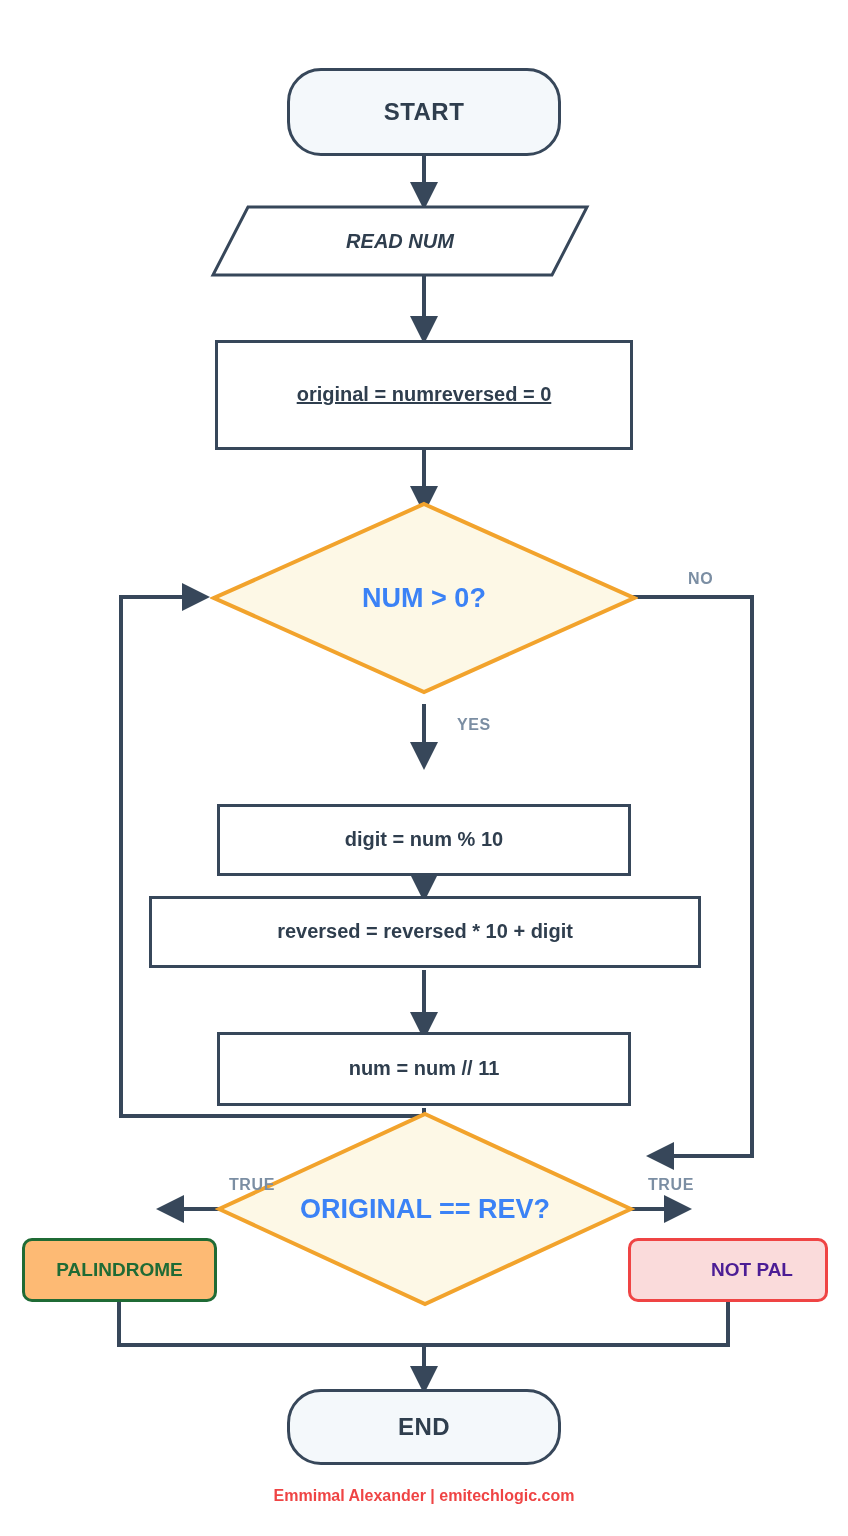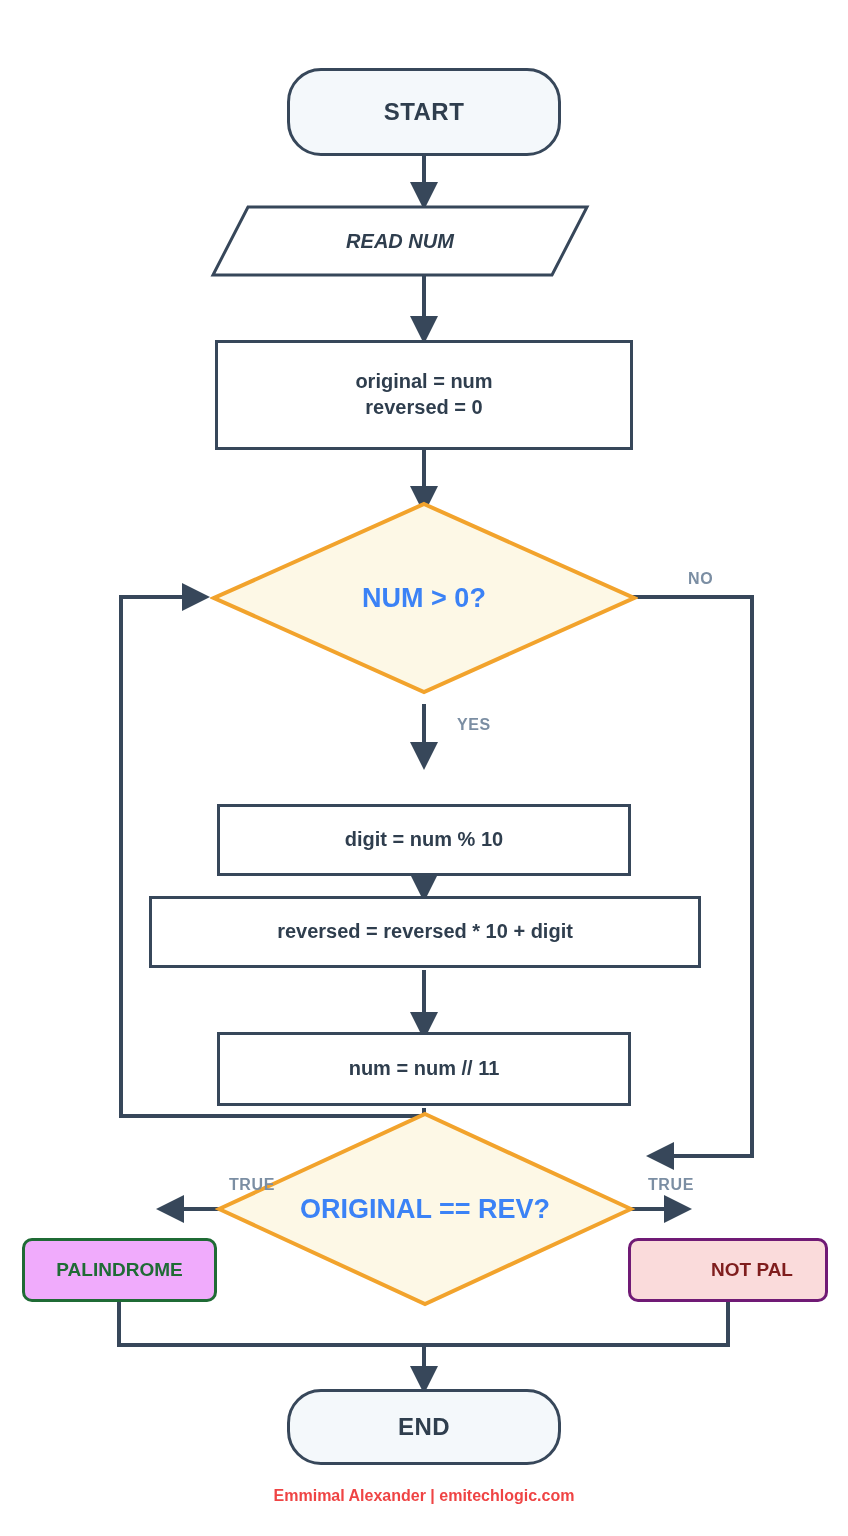--- a/index.html
+++ b/index.html
@@ -78,28 +78,28 @@
     box-sizing: border-box;
     display: flex;
     align-items: center;
     justify-content: center;
     border-radius: 10px;
     font-size: 19px;
     font-weight: bold;
     z-index: 2;
   }
   .pill-true {
-    background: #f0abfc;
+    background: #fdba74;
     border: 3px solid #1f6b35;
     color: #1f6b35;
   }
   .pill-false {
     background: #fadbdb;
-    border: 3px solid #701a75;
-    color: #7f1d1d;
+    border: 3px solid #ef4444;
+    color: #4c1d95;
     padding-left: 48px;
   }
   .edge-label {
     position: absolute;
     font-size: 16px;
     font-weight: bold;
     color: #7b8ea3;
     letter-spacing: 0.6px;
     z-index: 3;
   }
@@ -157,21 +157,21 @@
   <span>START</span>
 </div>
 
 <div class="io-wrap" style="left:210px; top:204px; width:380px; height:74px;">
   <svg width="380" height="74" viewBox="0 0 380 74" xmlns="http://www.w3.org/2000/svg">
     <polygon points="38,3 377,3 342,71 3,71" fill="#ffffff" stroke="#37475a" stroke-width="3"></polygon>
   </svg>
   <div class="io-text">READ NUM</div>
 </div>
 
-<div class="node process" style="left:215px; top:340px; width:418px; height:110px; flex-direction:column;">
+<div class="node process" style="left:215px; top:340px; width:418px; height:110px; flex-direction:row;text-decoration:underline;">
   <span>original = num</span>
   <span>reversed = 0</span>
 </div>
 
 <div class="dec-wrap" style="left:210px; top:500px; width:428px; height:196px;">
   <svg width="428" height="196" viewBox="0 0 428 196" xmlns="http://www.w3.org/2000/svg">
     <polygon points="214,4 424,98 214,192 4,98" fill="#fdf8e6" stroke="#f2a32c" stroke-width="4"></polygon>
   </svg>
   <div class="dec-text">NUM &gt; 0?</div>
 </div>

